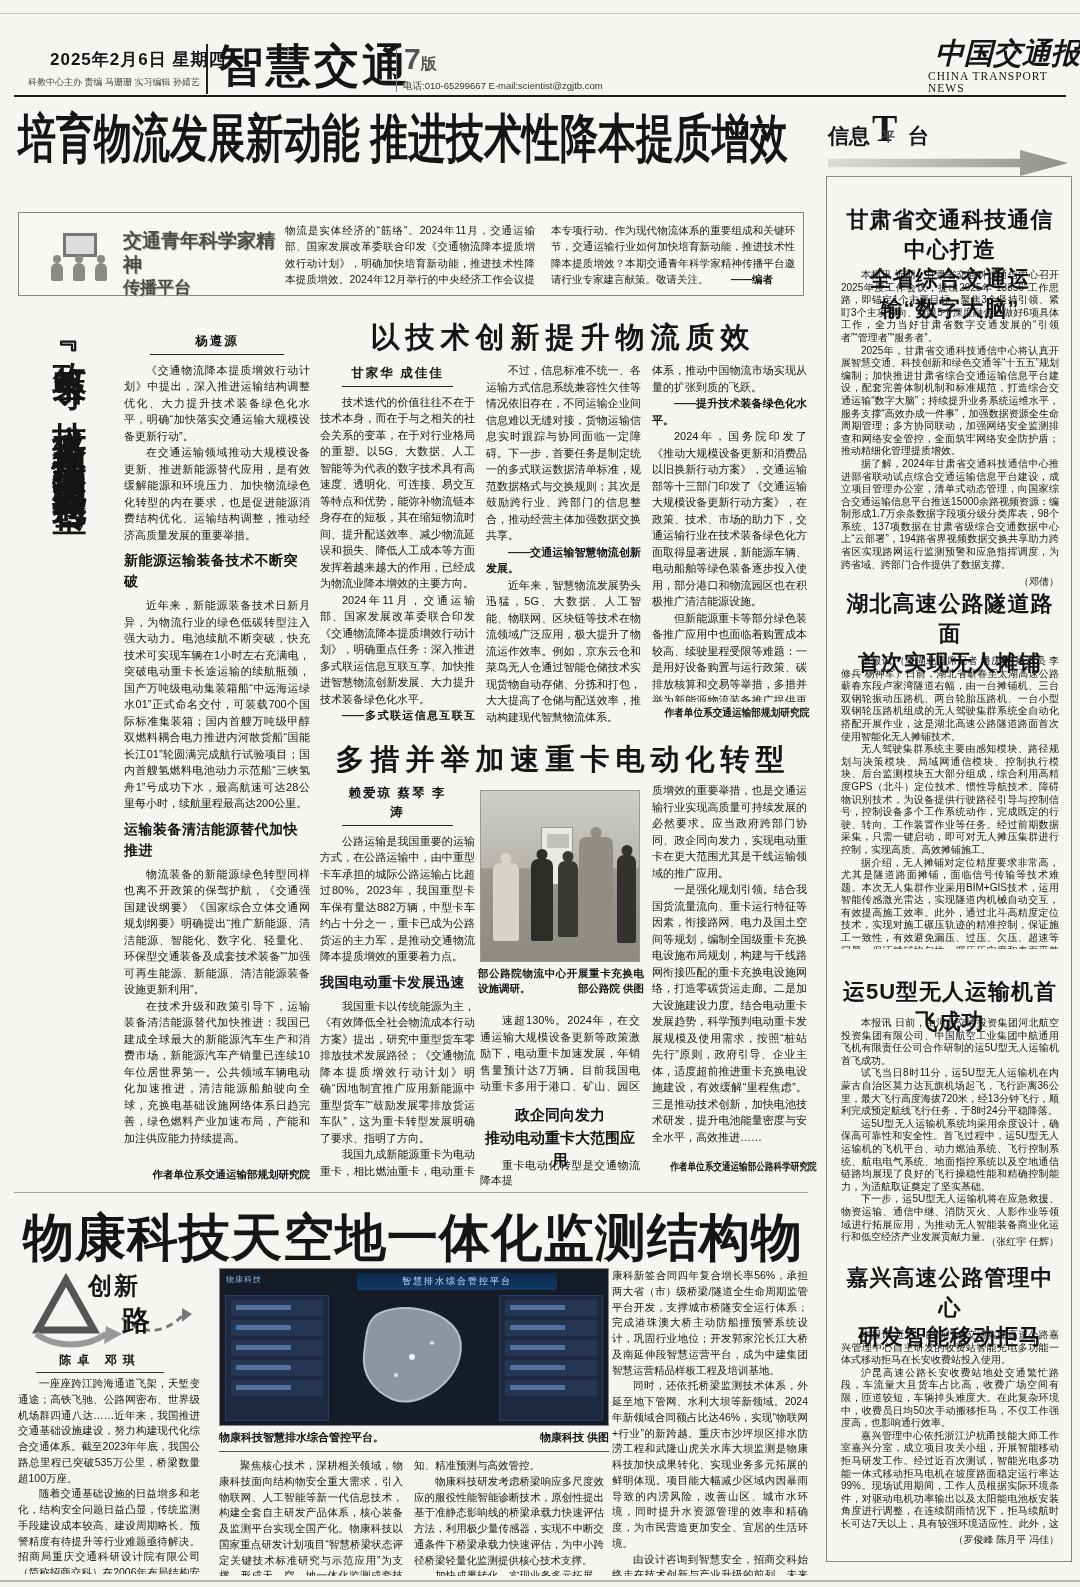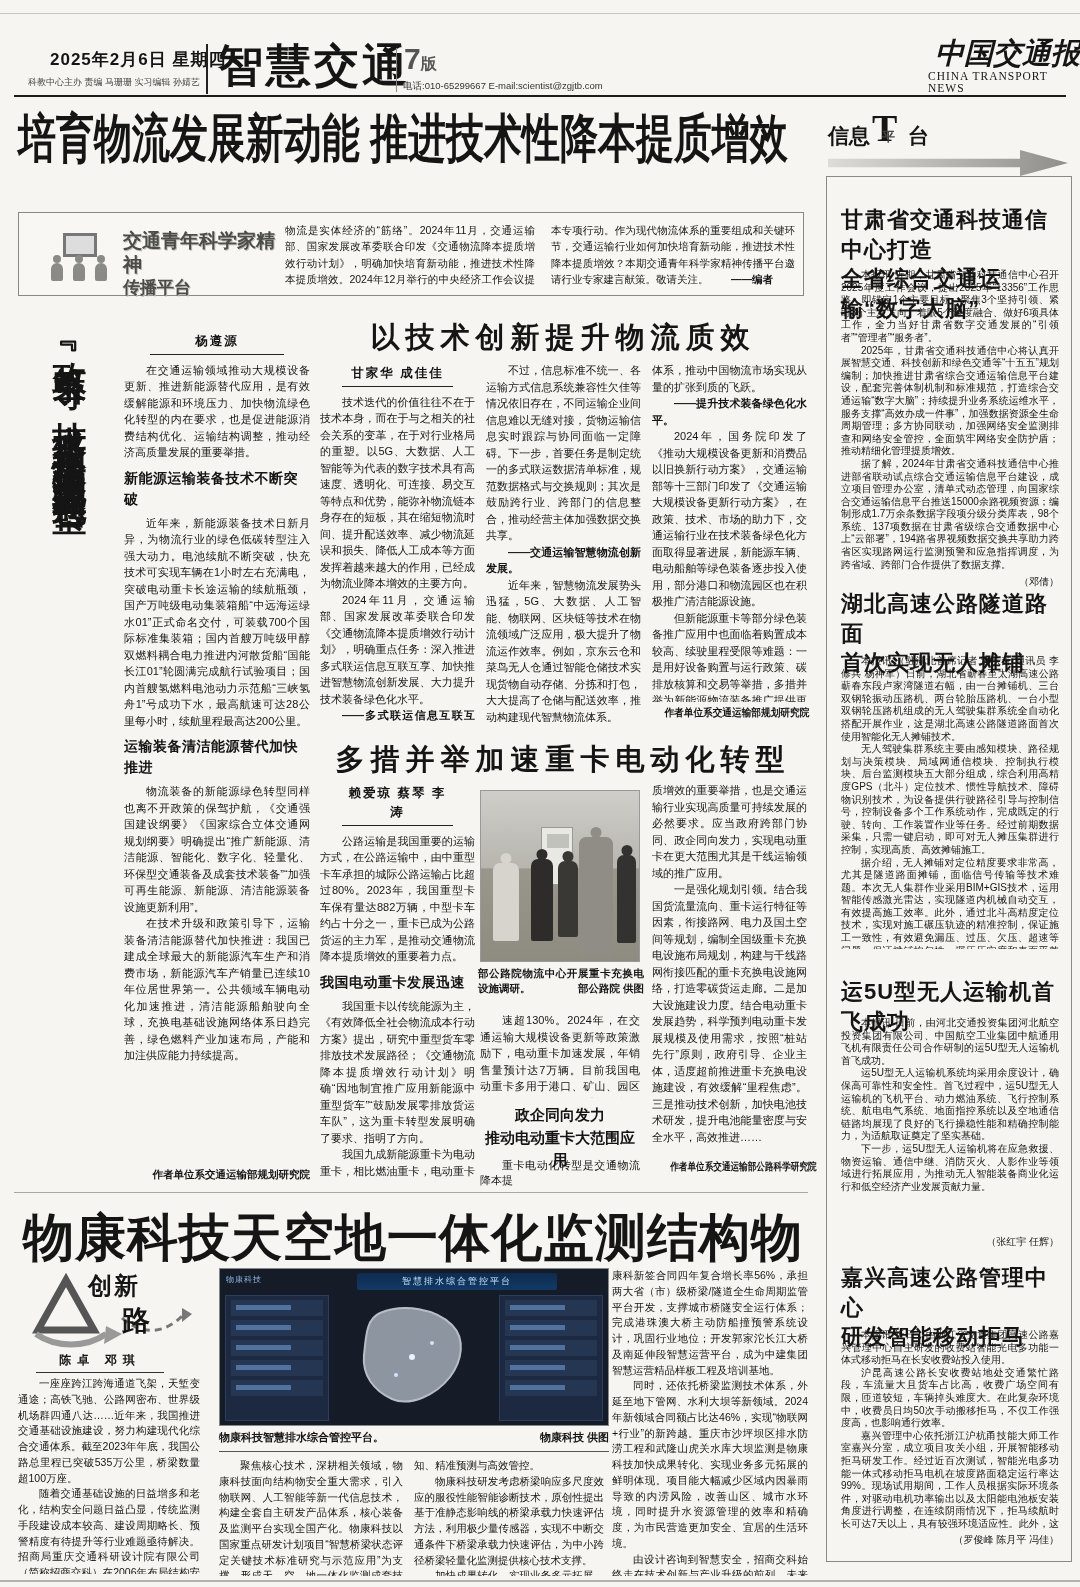--- a/index.html
+++ b/index.html
@@ -82,21 +82,21 @@
   .il { left:828px; top:110px; display:flex; align-items:flex-end; }
   .il-pre,.il-suf { font-size:21px; font-weight:900; }
   .il-t { position:relative; width:34px; height:40px; margin:0 2px; }
   .il-tee { position:absolute; left:0; top:-4px; font-size:38px; font-weight:900; font-family:"Liberation Serif",serif; }
   .il-ping { position:absolute; left:10px; top:18px; font-size:13px; font-weight:700; color:#444; }
   .info-arrow { left:828px; top:150px; width:240px; height:26px;
       background:linear-gradient(to right,#dddcd8,#8f8e8a);
       clip-path:polygon(0 34%,80% 34%,80% 0,100% 50%,80% 100%,80% 66%,0 66%); }
   .info-box { left:826px; top:176px; width:246px; height:1386px; border:1px solid #8a8a84; }
   .ib { position:absolute; left:14px; width:218px; }
-  .b-title { font-weight:900; font-size:22px; line-height:1.35; letter-spacing:1px; }
+  .b-title { text-align:center; font-weight:900; font-size:22px; line-height:1.35; letter-spacing:1px; }
   .b-body { font-size:10px; line-height:1.26; overflow:hidden; }
   .b-body p { text-indent:2em; text-align:justify; }
   .sig { text-align:right; font-size:10px; }
 
   
   .bt-divider { left:14px; top:1192px; width:794px; height:1px; background:#aaa8a2; }
   .bt-title { left:18px; top:1204px; width:790px; text-align:center; font-size:51px; font-weight:900; letter-spacing:1px; }
   .cx-logo { left:26px; top:1268px; width:170px; height:82px; }
   .cx-t1 { position:absolute; left:62px; top:2px; font-size:24px; font-weight:900; font-family:"Liberation Serif",serif; letter-spacing:2px; }
   .cx-t2 { position:absolute; left:96px; top:34px; font-size:28px; font-weight:900; font-family:"Liberation Serif",serif; }
@@ -149,20 +149,21 @@
     <div class="b2">传播平台</div>
   </div>
   <div class="abs intro-col ic1 jt">物流是实体经济的“筋络”。2024年11月，交通运输部、国家发展改革委联合印发《交通物流降本提质增效行动计划》，明确加快培育新动能，推进技术性降本提质增效。2024年12月举行的中央经济工作会议提出，实施降低全社会物流成</div>
   <div class="abs intro-col ic2 jt">本专项行动。作为现代物流体系的重要组成和关键环节，交通运输行业如何加快培育新动能，推进技术性降本提质增效？本期交通青年科学家精神传播平台邀请行业专家建言献策。敬请关注。</div>
   <div class="abs editor-sig">——编者</div>
 </div>
 
 <div class="abs vtitle">『政策引导＋技术升级』加快交通物流装备绿色转型</div>
 <div class="abs la-body clip">
   <div class="author-line">杨遵源</div>
+  <p class="para">《交通物流降本提质增效行动计划》中提出，深入推进运输结构调整优化、大力提升技术装备绿色化水平，明确“加快落实交通运输大规模设备更新行动”。</p>
   <p class="para">在交通运输领域推动大规模设备更新、推进新能源替代应用，是有效缓解能源和环境压力、加快物流绿色化转型的内在要求，也是促进能源消费结构优化、运输结构调整，推动经济高质量发展的重要举措。</p>
   <div class="subhead">新能源运输装备技术不断突破</div>
   <p class="para">近年来，新能源装备技术日新月异，为物流行业的绿色低碳转型注入强大动力。电池续航不断突破，快充技术可实现车辆在1小时左右充满电，突破电动重卡长途运输的续航瓶颈，国产万吨级电动集装箱船“中远海运绿水01”正式命名交付，可装载700个国际标准集装箱；国内首艘万吨级甲醇双燃料耦合电力推进内河散货船“国能长江01”轮圆满完成航行试验项目；国内首艘氢燃料电池动力示范船“三峡氢舟1”号成功下水，最高航速可达28公里每小时，续航里程最高达200公里。</p>
   <div class="subhead">运输装备清洁能源替代加快推进</div>
   <p class="para">物流装备的新能源绿色转型同样也离不开政策的保驾护航，《交通强国建设纲要》《国家综合立体交通网规划纲要》明确提出“推广新能源、清洁能源、智能化、数字化、轻量化、环保型交通装备及成套技术装备”“加强可再生能源、新能源、清洁能源装备设施更新利用”。</p>
   <p class="para">在技术升级和政策引导下，运输装备清洁能源替代加快推进：我国已建成全球最大的新能源汽车生产和消费市场，新能源汽车产销量已连续10年位居世界第一。公共领域车辆电动化加速推进，清洁能源船舶驶向全球，充换电基础设施网络体系日趋完善，绿色燃料产业加速布局，产能和加注供应能力持续提高。</p>
 
 </div>
 <div class="abs credit la-credit">作者单位系交通运输部规划研究院</div>
 
@@ -264,20 +265,21 @@
     <p>本报讯 （驻湖北首席记者 潘庆芳 通讯员 李修兵 杨神军）日前，湖北省蕲春至太湖高速公路蕲春东段卢家湾隧道右幅，由一台摊铺机、三台双钢轮振动压路机、两台轮胎压路机、一台小型双钢轮压路机组成的无人驾驶集群系统全自动化搭配开展作业，这是湖北高速公路隧道路面首次使用智能化无人摊铺技术。</p>
     <p>无人驾驶集群系统主要由感知模块、路径规划与决策模块、局域网通信模块、控制执行模块、后台监测模块五大部分组成，综合利用高精度GPS（北斗）定位技术、惯性导航技术、障碍物识别技术，为设备提供行驶路径引导与控制信号，控制设备多个工作系统动作，完成既定的行驶、转向、工作装置作业等任务。经过前期数据采集，只需一键启动，即可对无人摊压集群进行控制，实现高质、高效摊铺施工。</p>
     <p>据介绍，无人摊铺对定位精度要求非常高，尤其是隧道路面摊铺，面临信号传输等技术难题。本次无人集群作业采用BIM+GIS技术，运用智能传感激光雷达，实现隧道内机械自动交互，有效提高施工效率。此外，通过北斗高精度定位技术，实现对施工碾压轨迹的精准控制，保证施工一致性，有效避免漏压、过压、欠压、超速等问题，保证摊铺均匀性、碾压压实度和表面平整度。经检测，无人摊铺速度达每分钟2.5米，碾压精度达2厘米，施工效率提高25%，实现施工质量、进度双提升。</p>
   </div>
 
   <div class="ib b-title" style="top:800px;">
     <div>运5U型无人运输机首飞成功</div>
   </div>
   <div class="ib b-body" style="top:840px;height:228px;">
     <p>本报讯 日前，由河北交通投资集团河北航空投资集团有限公司、中国航空工业集团中航通用飞机有限责任公司合作研制的运5U型无人运输机首飞成功。</p>
+    <p>试飞当日8时11分，运5U型无人运输机在内蒙古自治区莫力达瓦旗机场起飞，飞行距离36公里，最大飞行高度海拔720米，经13分钟飞行，顺利完成预定航线飞行任务，于8时24分平稳降落。</p>
     <p>运5U型无人运输机系统均采用余度设计，确保高可靠性和安全性。首飞过程中，运5U型无人运输机的飞机平台、动力燃油系统、飞行控制系统、航电电气系统、地面指控系统以及空地通信链路均展现了良好的飞行操稳性能和精确控制能力，为适航取证奠定了坚实基础。</p>
     <p>下一步，运5U型无人运输机将在应急救援、物资运输、通信中继、消防灭火、人影作业等领域进行拓展应用，为推动无人智能装备商业化运行和低空经济产业发展贡献力量。</p>
   </div>
   <div class="ib sig" style="top:1058px;">（张红宇 任辉）</div>
 
   <div class="ib b-title" style="top:1086px;">
     <div>嘉兴高速公路管理中心</div>
     <div>研发智能移动拒马</div>
   </div>
   <div class="ib b-body" style="top:1152px;height:200px;">

